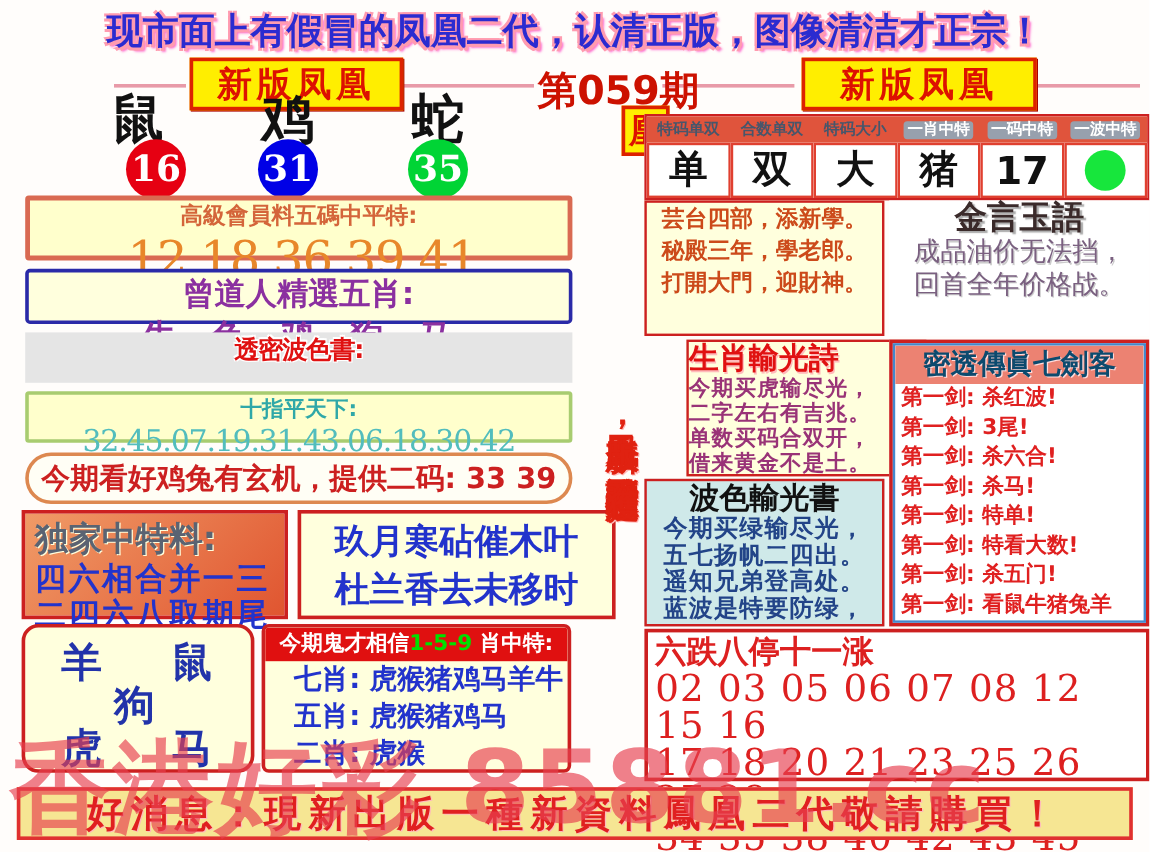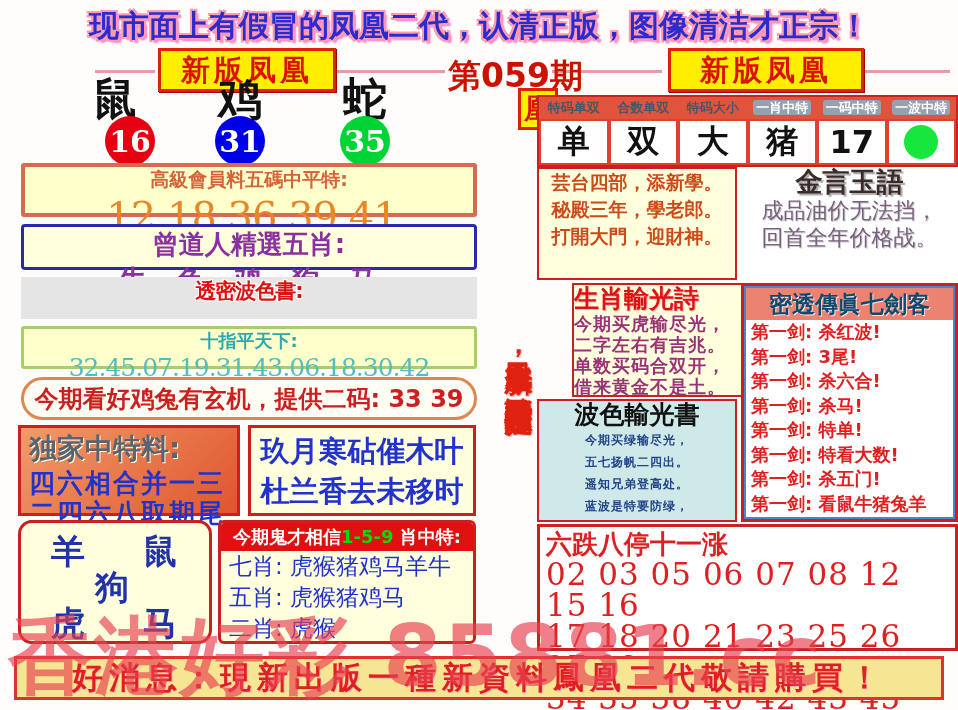--- a/index.html
+++ b/index.html
@@ -40,32 +40,32 @@
   .shizhi{top:326px;height:43px;background:#ffffcc;border:3px solid #a8cc70;border-radius:3px;
     display:flex;align-items:center;padding:0 6px;}
   .shizhi .lab{color:#2fa8a8;font-size:18px;font-weight:bold;}
   .shizhi .val{color:#52bdbd;font-size:25px;font-family:"DejaVu Serif",serif;letter-spacing:-1px;}
   .erma{top:377px;height:43px;border:3px solid #dd8850;border-radius:22px;background:#fffef5;
     display:flex;align-items:center;justify-content:center;color:#cc2020;font-size:24px;font-weight:bold;}
   .dujia{left:18px;top:425px;width:222px;height:91px;box-sizing:border-box;
     background:linear-gradient(135deg,#f09b67,#e05530);border:3px solid #cc2020;padding:2px 8px;}
   .dujia-title{color:#5a6372;font-size:28px;font-weight:bold;text-shadow:1px 1px 0 #ffd;}
   .dujia-line{color:#2233cc;font-size:26px;font-weight:bold;line-height:30px;letter-spacing:2px;}
-  .poembox{left:248px;top:425px;width:228px;height:91px;box-sizing:border-box;background:#ffffdd;
+  .poembox{left:248px;top:425px;width:265px;height:91px;box-sizing:border-box;background:#ffffdd;
     border:3px solid #cc2020;display:flex;flex-direction:column;align-items:center;justify-content:center;}
   .poembox div{color:#2233cc;font-size:29px;font-weight:bold;line-height:40px;}
   .scatter{left:18px;top:520px;width:194px;height:124px;box-sizing:border-box;background:#ffffdd;
     border:3px solid #cc2020;border-radius:14px;}
   .scatter span{position:absolute;color:#2233aa;font-size:34px;font-weight:bold;}
   .guicai{left:218px;top:520px;width:258px;height:124px;box-sizing:border-box;border:3px solid #cc2020;
     border-radius:6px;overflow:hidden;background:#ffffdd;}
   .guicai-head{background:#e01010;height:28px;line-height:28px;text-align:center;color:#fff;
     font-size:18px;font-weight:bold;}
   .guicai-head .num{color:#00e000;}
-  .guicai-row{color:#2233cc;font-size:23px;font-weight:normal;line-height:31px;padding-left:8px;}
+  .guicai-row{color:#2233cc;font-size:23px;font-weight:bold;line-height:31px;padding-left:24px;}
 
   
   .vstrip{left:479px;top:96px;width:58px;height:534px;writing-mode:vertical-rl;text-orientation:upright;
     color:#e02211;font-size:28px;font-weight:bold;letter-spacing:1px;text-align:center;
     text-shadow:1px 1px 0 #fbb;}
   .stamp{left:518px;top:88px;width:34px;height:36px;background:#ffee00;border:3px solid #dd2200;
     color:#dd1100;font-size:28px;font-weight:bold;line-height:36px;text-align:center;}
 
   
   .rtable{left:537px;top:95px;width:421px;border:2px solid #cc2020;box-sizing:border-box;background:#fff;}
@@ -85,21 +85,21 @@
   .jinyan{left:741px;top:167px;width:217px;height:113px;box-sizing:border-box;background:#fff;text-align:center;}
   .jinyan-title{color:#3a2a2a;font-size:27px;font-weight:bold;text-shadow:2px 2px 1px #aaa;line-height:30px;}
   .jinyan-line{color:#7a6080;font-size:22px;line-height:27px;text-shadow:1px 1px 0 #ccc;}
   .sxpoem{left:525px;top:283px;width:200px;height:114px;box-sizing:border-box;background:#ffffdd;
     border:2px solid #cc2020;text-align:left;margin-left:47px;}
   .sxpoem-title{color:#e01111;font-size:25px;font-weight:bold;line-height:28px;text-shadow:1px 1px 0 #fbb;}
   .sxpoem-line{color:#993377;font-size:18px;font-weight:bold;line-height:21px;letter-spacing:1px;}
   .bspoem{left:537px;top:399px;width:200px;height:123px;box-sizing:border-box;background:#cfe9e9;
     border:2px solid #cc2020;text-align:center;}
   .bspoem-title{color:#111;font-size:25px;font-weight:bold;line-height:28px;}
-  .bspoem-line{color:#224488;font-size:12px;font-weight:bold;line-height:22px;letter-spacing:1px;}
+  .bspoem-line{color:#224488;font-size:20px;font-weight:bold;line-height:22px;letter-spacing:1px;}
   .swords{left:741px;top:283px;width:217px;height:239px;box-sizing:border-box;border:3px solid #cc2020;
     background:#fff;}
   .swords-inner{border:2px solid #4488cc;height:100%;box-sizing:border-box;overflow:hidden;}
   .swords-head{background:#ec8272;text-align:center;color:#0c4a6e;font-size:23px;font-weight:bold;
     line-height:32px;text-shadow:1px 1px 0 #fdd;}
   .swords-line{color:#e02020;font-size:18px;font-weight:bold;line-height:24.5px;padding-left:5px;}
   .range{left:537px;top:524px;width:421px;height:127px;box-sizing:border-box;border:3px solid #cc2020;
     background:#fff;padding:2px 6px;}
   .range-title{color:#dd2020;font-size:26px;font-weight:bold;line-height:30px;}
   .range-row{color:#dd2020;font-size:31px;font-family:"DejaVu Serif",serif;line-height:31px;letter-spacing:1px;}

